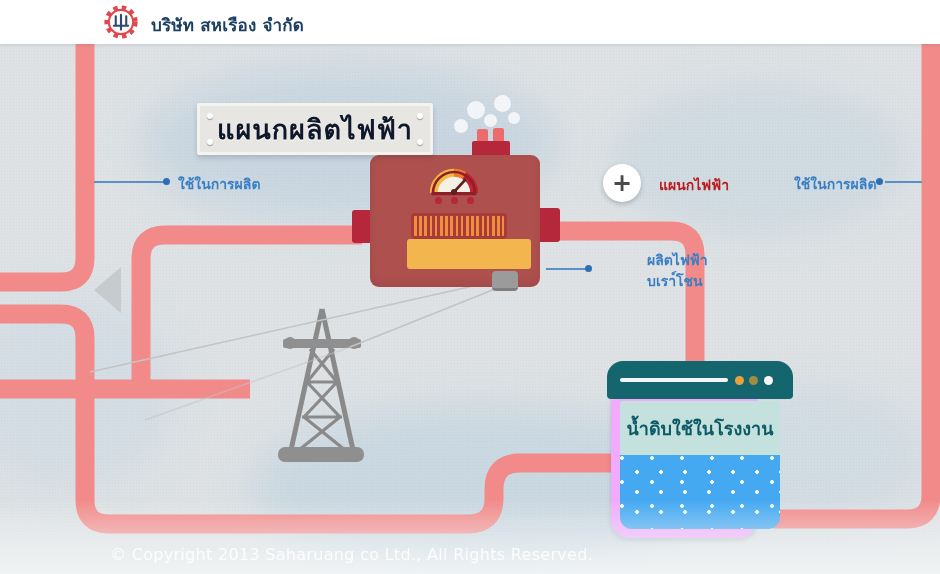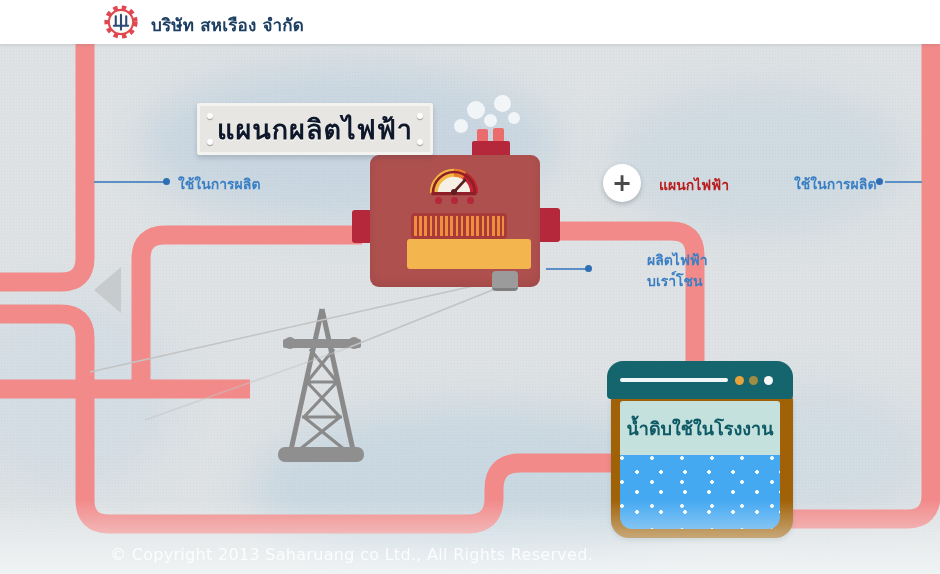--- a/index.html
+++ b/index.html
@@ -48,22 +48,22 @@
   .body{left:20px;top:57px;width:170px;height:132px;background:#ae504e;border-radius:9px;
         box-shadow:inset 0 -4px 8px rgba(0,0,0,.08);}
   .dot3{width:7px;height:7px;border-radius:50%;background:#b5273a;}
   .grill{left:61px;top:115px;width:90px;height:20px;border:3px solid #a93a3a;border-radius:4px;
      background:repeating-linear-gradient(90deg,#f08e3e 0 2.5px,#a93a3a 2.5px 5.2px);}
   .panel{left:57px;top:141px;width:124px;height:30px;background:#f3b64e;border-radius:3px;}
   .bconn{left:142px;top:173px;width:26px;height:17px;background:#9b9b9b;border-radius:4px;border-bottom:3px solid #7e7e7e;}
   
   .tank{position:absolute;left:607px;top:317px;width:186px;height:182px;z-index:5;}
   .tank *{position:absolute;}
-  .tank-body{left:4px;top:31px;width:146px;height:146px;background:#a16207;border-radius:8px 8px 18px 18px;
-     box-shadow:0 3px 4px rgba(40,80,90,.2);padding-left:36px;}
+  .tank-body{left:4px;top:31px;width:146px;height:146px;background:#f0abfc;border-radius:8px 8px 18px 18px;
+     box-shadow:0 3px 4px rgba(40,80,90,.2);}
   .tank-inner{left:9px;top:9px;width:160px;height:128px;border-radius:3px 3px 12px 12px;overflow:hidden;}
   .tank-top{left:0;top:0;width:160px;height:54px;background:#c4e1dd;display:flex;align-items:center;justify-content:center;}
   .tank-top span{font-size:18px;font-weight:bold;color:#0d5a66;}
   .water{left:0;top:54px;width:160px;height:74px;background-color:#45a9f2;
      background-image:radial-gradient(circle,rgba(255,255,255,.95) 1.6px,transparent 2.2px),
                       radial-gradient(circle,rgba(255,255,255,.9) 1.6px,transparent 2.2px);
      background-size:24px 20px,30px 24px;background-position:5px 7px,17px 15px;}
   .tank-lid{left:0;top:0;width:186px;height:38px;background:#15656e;border-radius:16px 16px 4px 4px;}
   .lid-line{left:13px;top:17px;width:108px;height:4px;background:#f2f6f6;border-radius:2px;}
   .lid-dot{width:9px;height:9px;border-radius:50%;top:15px;}

